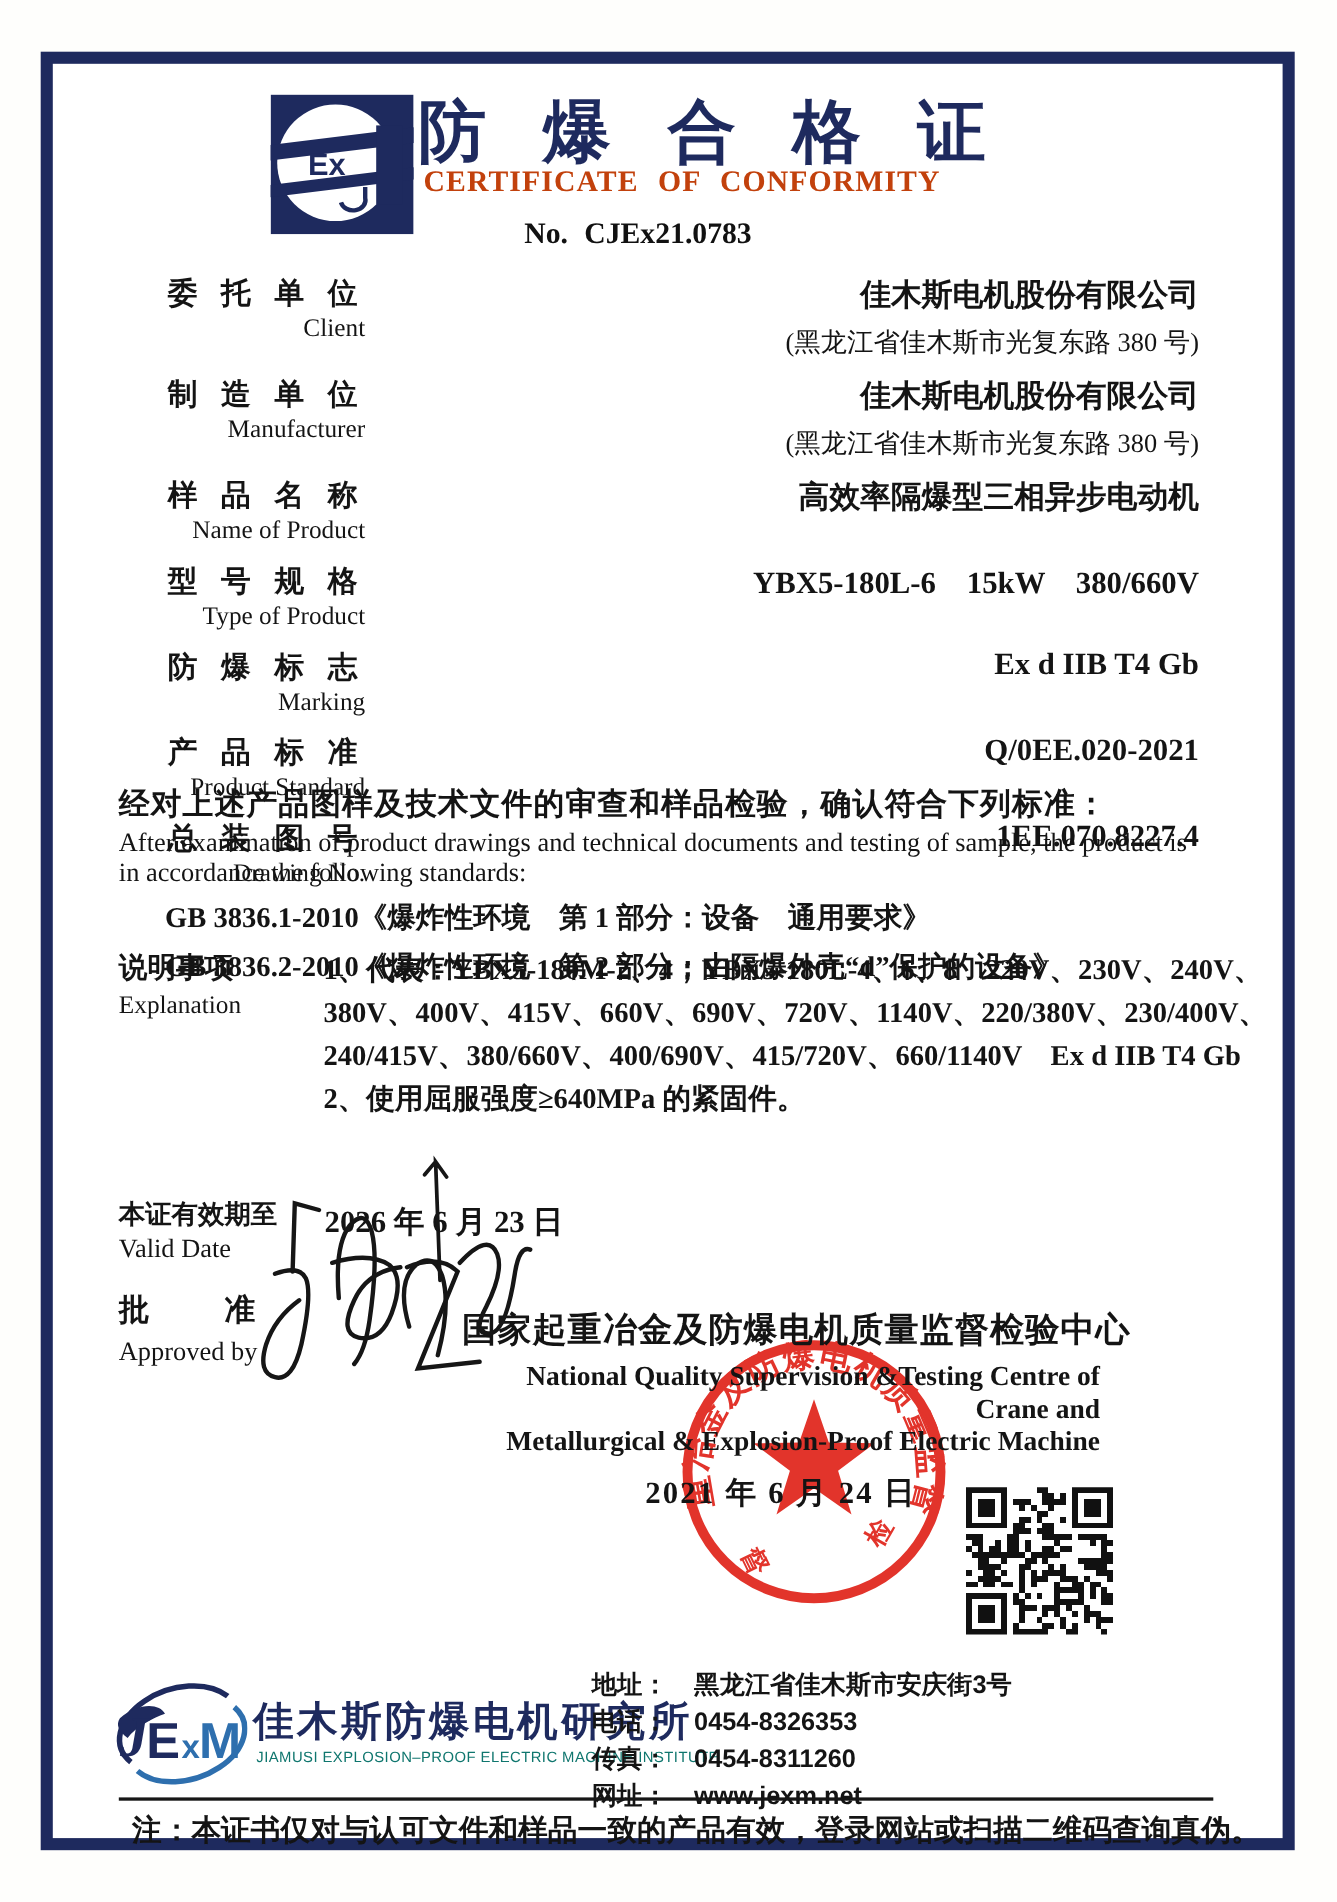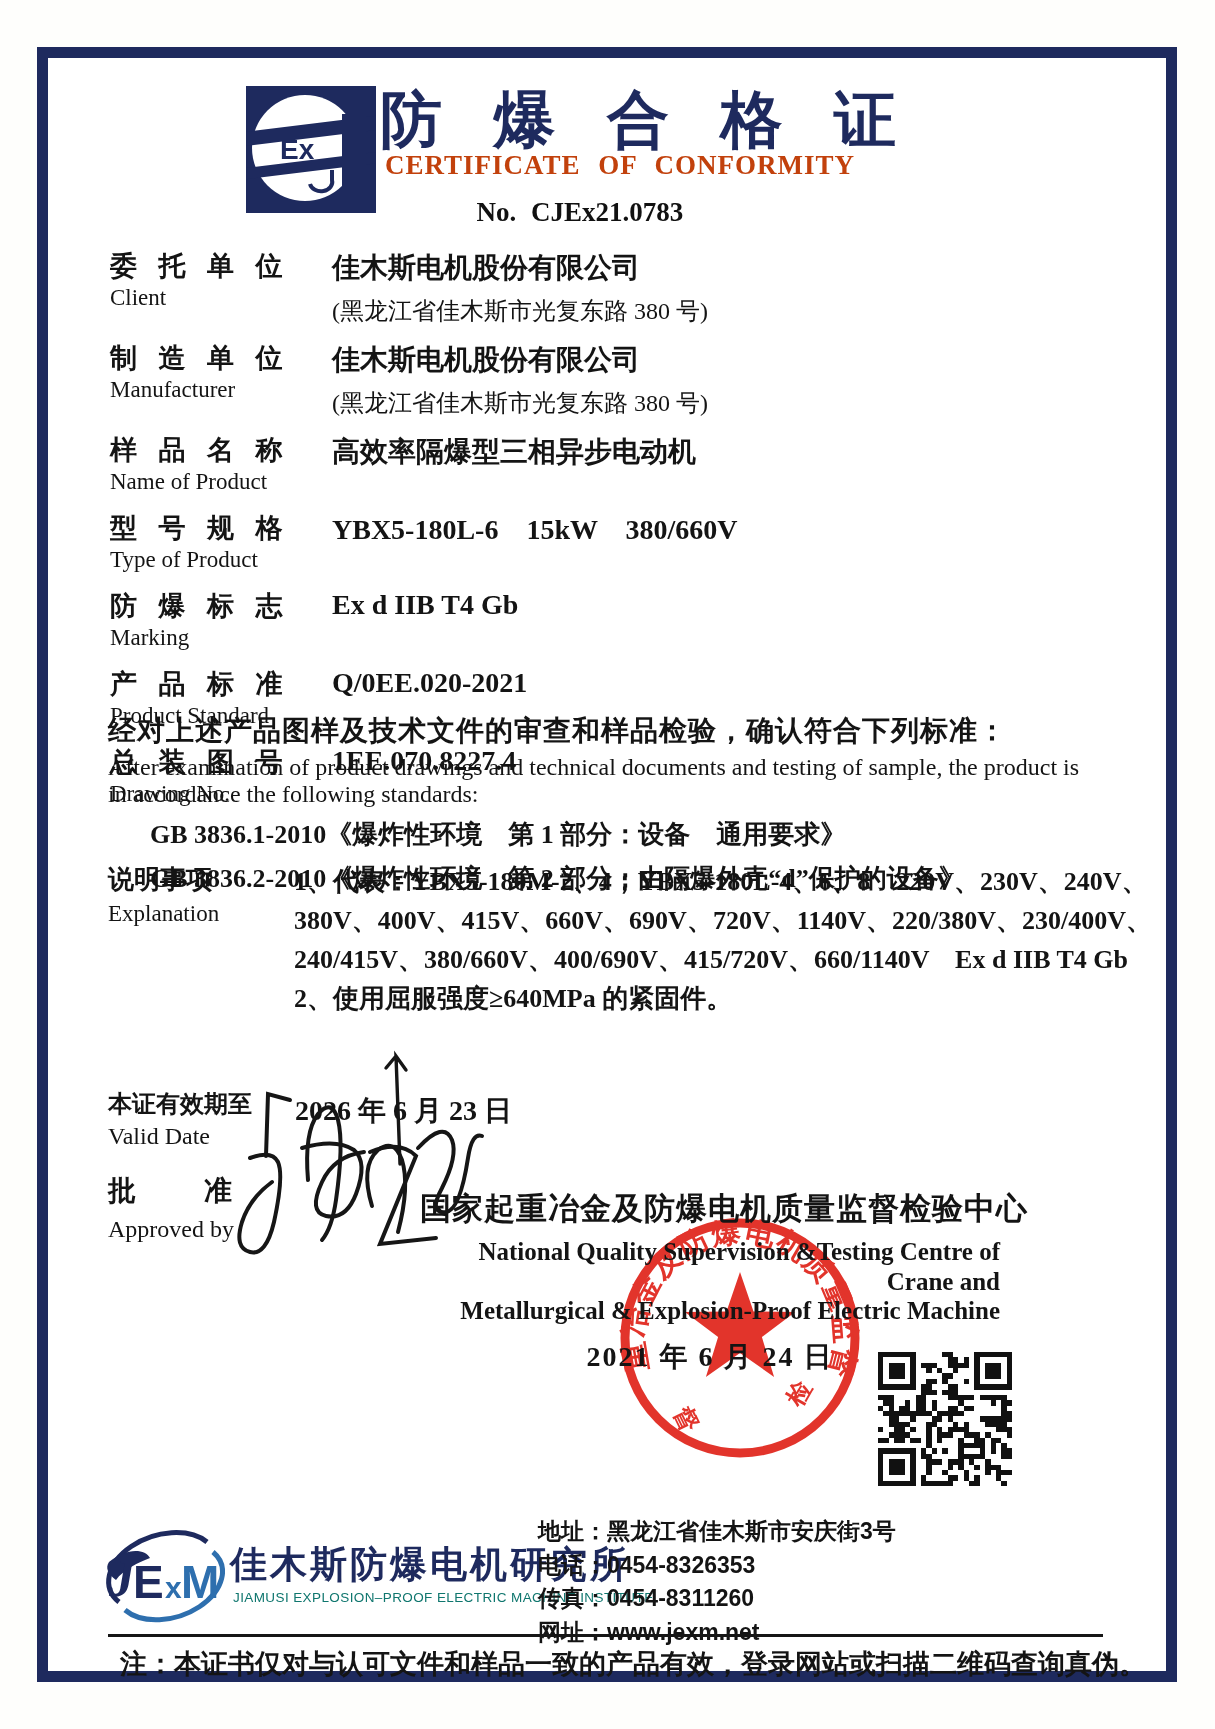--- a/index.html
+++ b/index.html
@@ -25,21 +25,21 @@
     font-family:"Liberation Serif",serif;font-weight:bold;
     font-size:27px;color:#c2410c;letter-spacing:1px;word-spacing:10px;white-space:nowrap;
   }
   .cert-no{
     left:300px;top:197px;width:560px;text-align:center;
     font-family:"Liberation Serif",serif;font-size:27px;font-weight:600;
     color:#111;word-spacing:8px;white-space:nowrap;
   }
   
   .fields{left:110px;top:248px;width:980px;}
-  .frow{display:flex;align-items:flex-start;}
+  .frow{display:flex;align-items:flex-start;text-align:right;}
   .frow.has-sub{margin-bottom:13px;}
   .frow.no-sub{margin-bottom:15px;}
   .flab{width:222px;flex:none;}
   .flab .cn{font-size:27px;font-weight:bold;letter-spacing:7px;white-space:nowrap;}
   .flab .en{font-family:"Liberation Serif",serif;font-size:23px;margin-top:1px;white-space:nowrap;}
   .fval{flex:1;padding-top:1px;}
   .fval .main{font-family:"Liberation Serif",serif;font-weight:600;font-size:28px;white-space:nowrap;}
   .fval .sub{font-family:"Liberation Serif",serif;font-size:24px;margin-top:8px;white-space:nowrap;}
   .fval .sub:empty{display:none;}
   
@@ -71,21 +71,21 @@
   .issuer .cn{font-size:31px;font-weight:bold;letter-spacing:1px;white-space:nowrap;}
   .issuer .en{font-family:"Liberation Serif",serif;font-weight:bold;font-size:25px;line-height:1.18;margin-top:7px;text-align:right;}
   .issuer .date{font-family:"Liberation Serif",serif;font-weight:600;font-size:28px;margin-top:12px;letter-spacing:2px;}
   
   .jexm-logo{left:103px;top:1524px;width:122px;height:100px;}
   .inst-cn{left:230px;top:1540px;font-size:37px;font-weight:bold;color:#1e2a5e;letter-spacing:3px;white-space:nowrap;}
   .inst-en{left:233px;top:1590px;font-size:13.5px;color:#0f766e;letter-spacing:.4px;white-space:nowrap;}
   .contacts{left:538px;top:1518px;}
   .c-line{display:flex;margin-bottom:6px;font-size:23px;line-height:1.2;}
   .c-line .cl{font-weight:bold;white-space:nowrap;}
-  .c-line .cv{margin-left:0;white-space:nowrap;font-weight:600;}
+  .c-line .cv{margin-left:24px;white-space:nowrap;font-weight:600;}
   .qr{left:878px;top:1352px;width:134px;height:134px;}
   .note-rule{left:108px;top:1634px;width:995px;height:3px;background:#161616;}
   .note{left:120px;top:1646px;width:975px;text-align:center;font-size:27px;font-weight:bold;white-space:nowrap;}
 </style>
 </head>
 <body>
 
 <div class="frame"></div>
 
 <svg class="abs ex-logo" viewBox="0 0 130 127" xmlns="http://www.w3.org/2000/svg">

